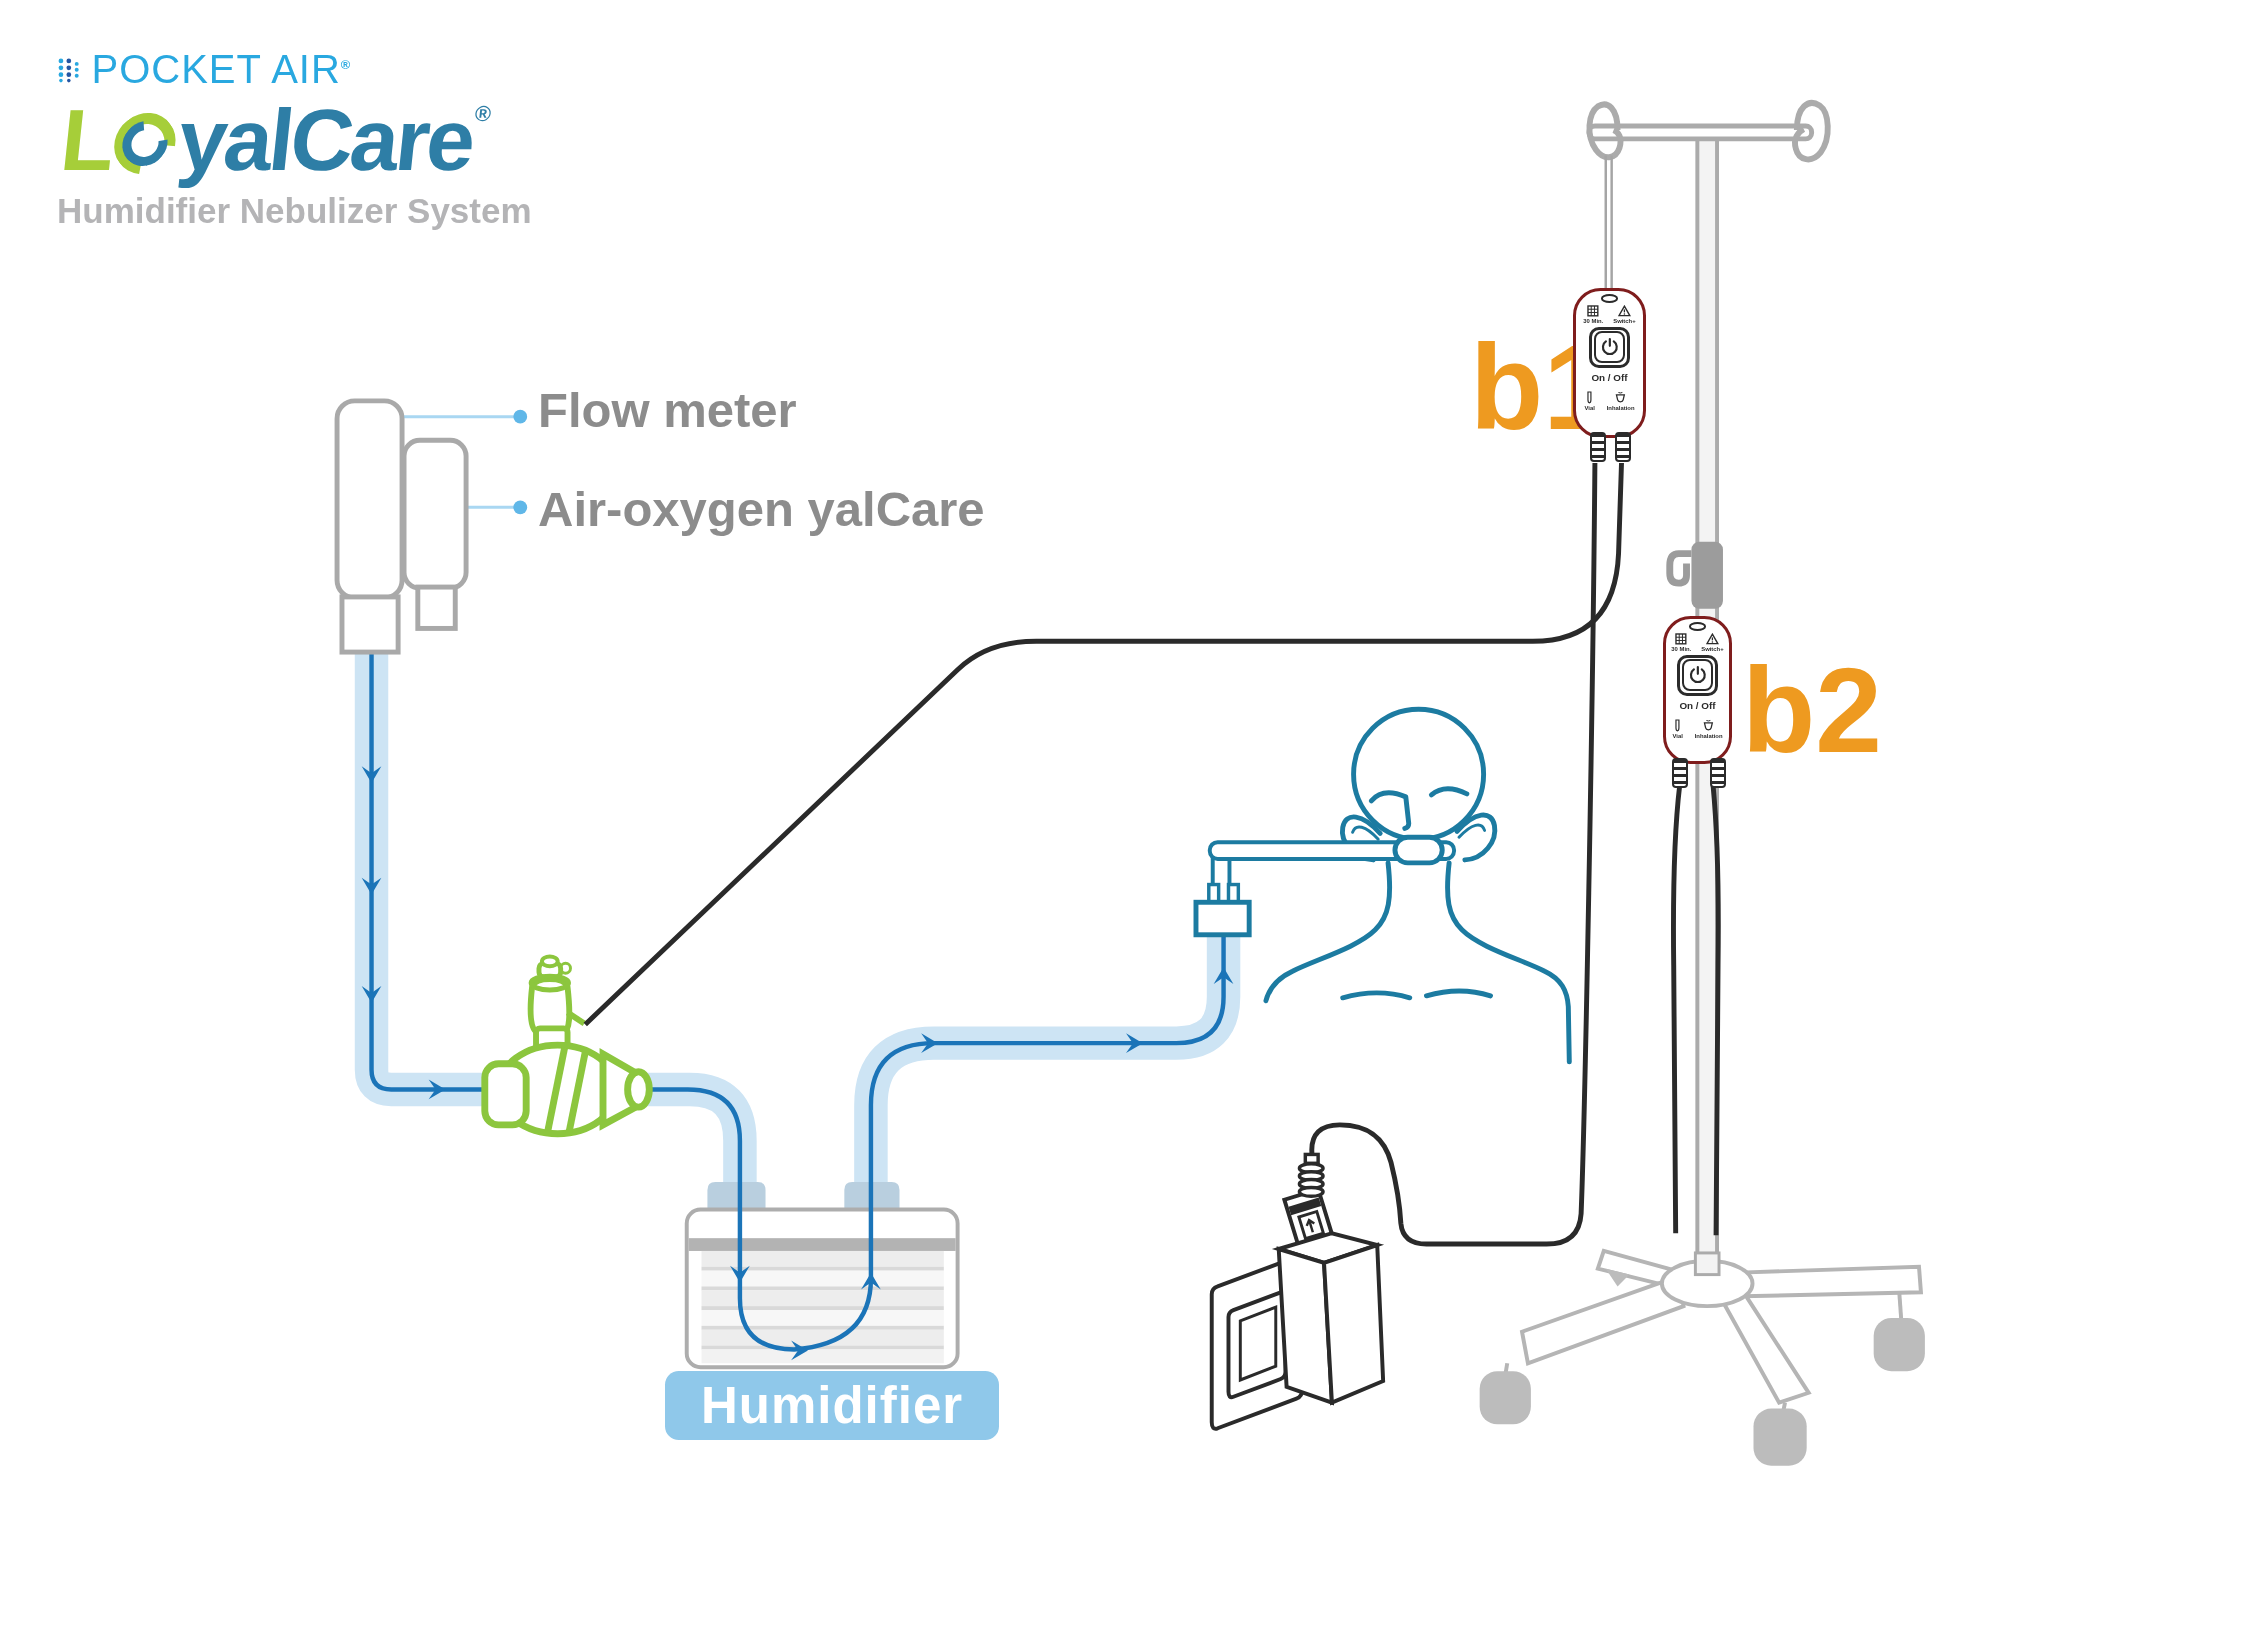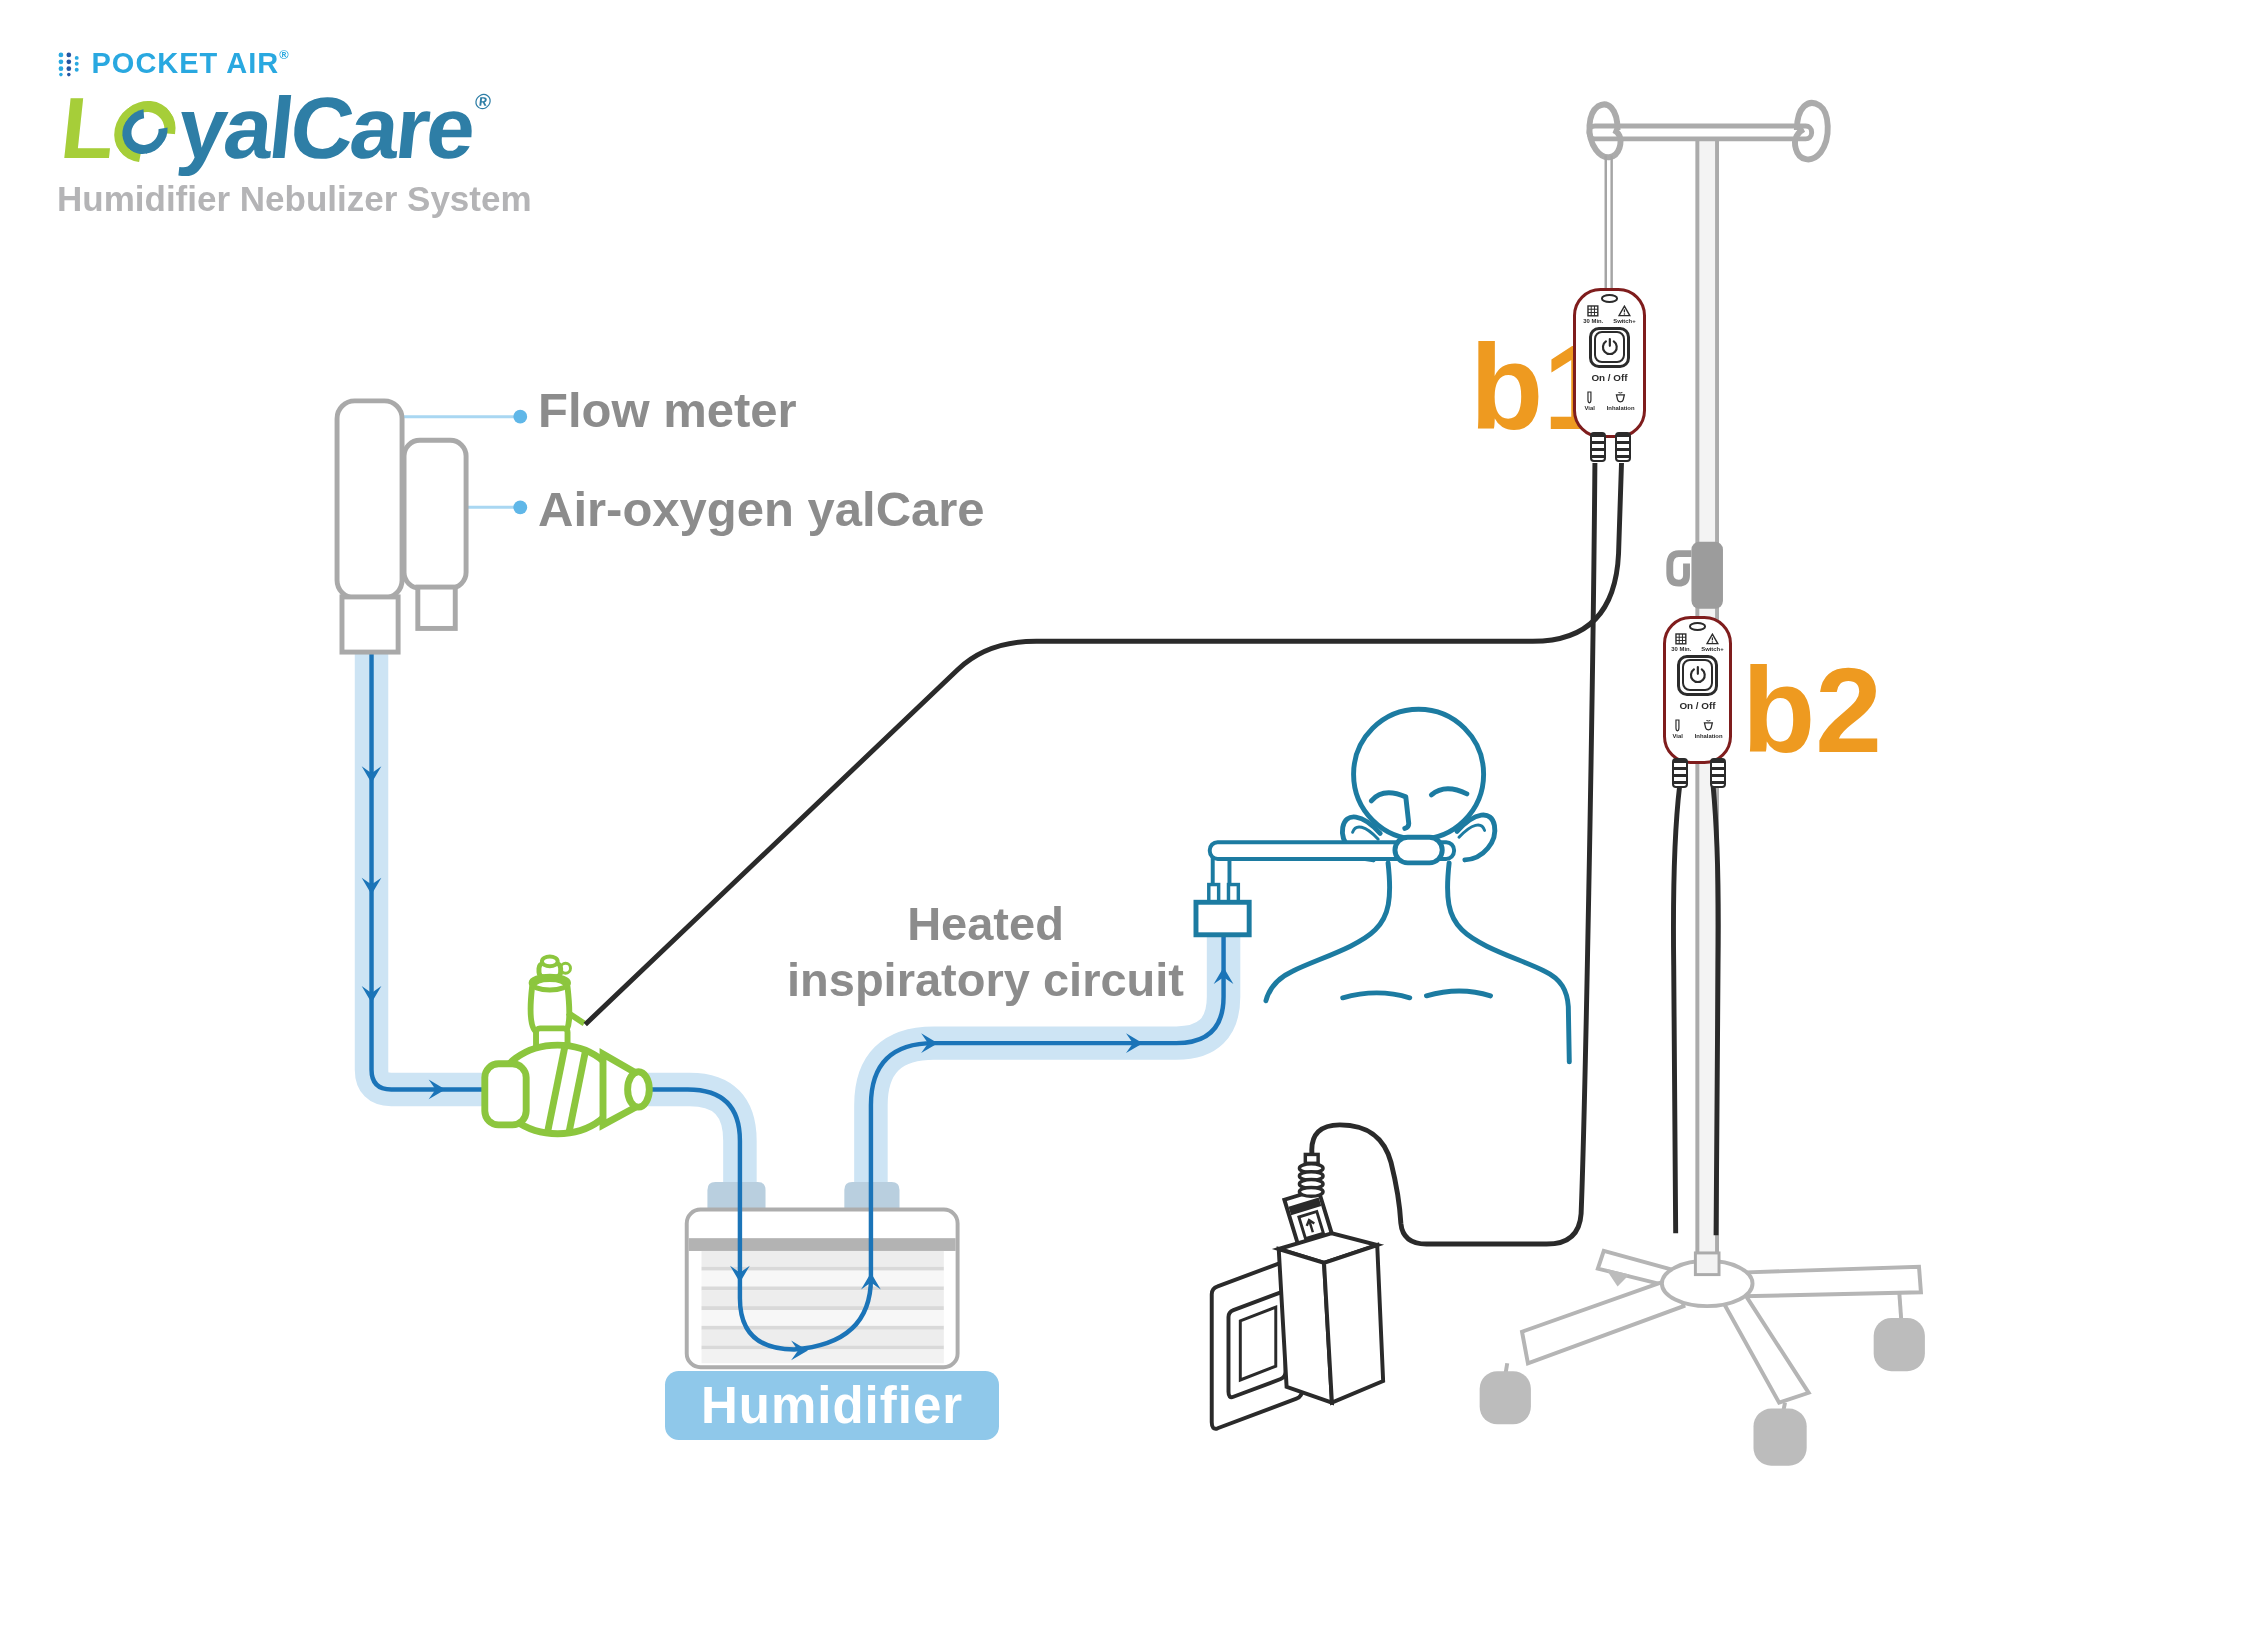--- a/index.html
+++ b/index.html
@@ -4,21 +4,21 @@
 <style>
   html,body{margin:0;padding:0;background:#fff;}
   .stage{position:relative;width:2258px;height:1643px;background:#fff;overflow:hidden;
          font-family:"Liberation Sans",sans-serif;}
   .stage svg.art{position:absolute;left:0;top:0;}
   .abs{position:absolute;}
 
   
   .logo{left:57px;top:47px;}
   .pa-row{display:flex;align-items:center;gap:7.9px;}
-  .pa-text{font-size:29px;font-weight:bold;letter-spacing:1px;color:#29a8e0;}
+  .pa-text{font-size:40px;font-weight:normal;letter-spacing:1px;color:#29a8e0;}
   .pa-reg{font-size:12.8px;color:#29a8e0;vertical-align:13.8px;font-weight:bold;}
   .wordmark{margin-top:2px;font-size:87px;font-weight:800;letter-spacing:-3px;
             transform:skewX(-6deg);transform-origin:left bottom;line-height:1.05;}
   .wm-l{color:#a6ce39;}
   .wm-rest{color:#2e7ea6;}
   .wm-reg{font-size:21.7px;color:#2e7ea6;vertical-align:49px;letter-spacing:0;}
   .lc-o{display:inline-block;width:61px;height:61px;position:relative;margin:0 3px;vertical-align:-3.9px;}
   .lc-o-outer{position:absolute;inset:0;border-radius:50%;border:11.8px solid #a6ce39;
               border-bottom-color:transparent;transform:rotate(-40deg);}
   .lc-o-inner{position:absolute;inset:7.9px;border-radius:50%;border:9.9px solid #2e7ea6;
@@ -260,24 +260,20 @@
       </div>
     </div>
     <div class="wordmark">
       <span class="wm-l">L</span><span class="lc-o"><span class="lc-o-outer"></span><span class="lc-o-inner"></span></span><span class="wm-rest">yalCare</span><span class="wm-reg">®</span>
     </div>
     <div class="tagline">Humidifier Nebulizer System</div>
   </div>
 
   <div class="abs lbl lbl-flow">Flow meter</div>
   <div class="abs lbl lbl-blend">Air-oxygen yalCare</div>
-  <div class="abs lbl lbl-heated">
-    <div>Heated</div>
-    <div>inspiratory circuit</div>
-  </div>
   <div class="abs hum-badge">Humidifier</div>
   <div class="abs unit unit-b1">b1</div>
   <div class="abs unit unit-b2">b2</div>
 
   <div class="controller" style="left:1573px;top:288px;">
     <div class="ctl-slot"></div>
     <div class="ctl-row">
       <div class="ctl-ic">
         <svg width="11.8" height="11.8" viewBox="0 0 12 12">
           <rect x="1" y="1" width="10" height="10" fill="none" stroke="#2b2b2b" stroke-width="1.4"></rect>

